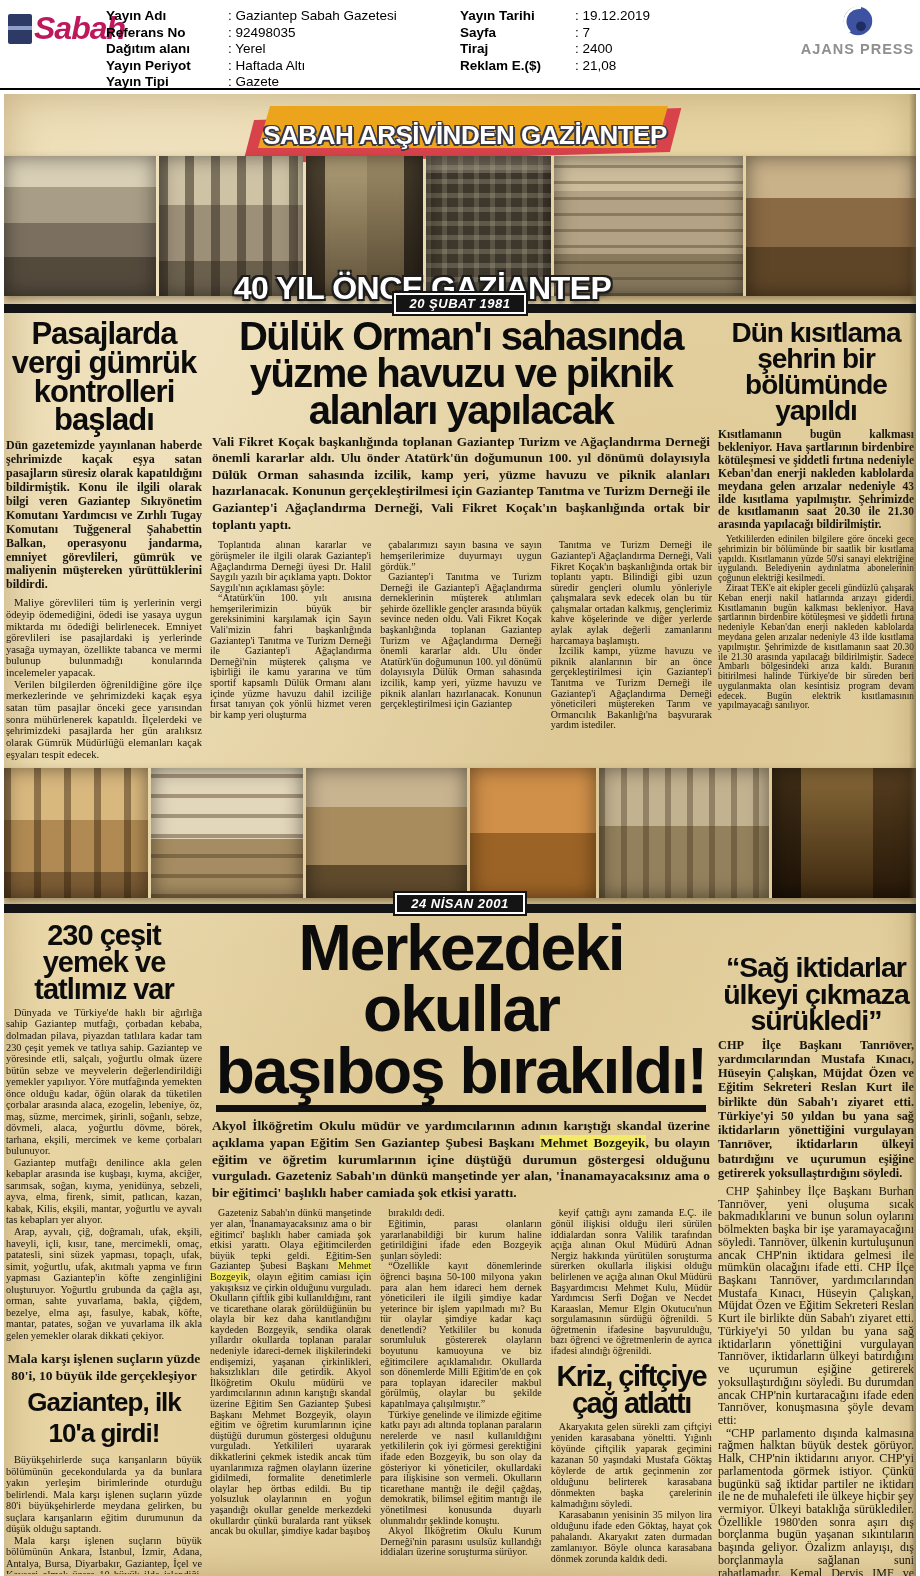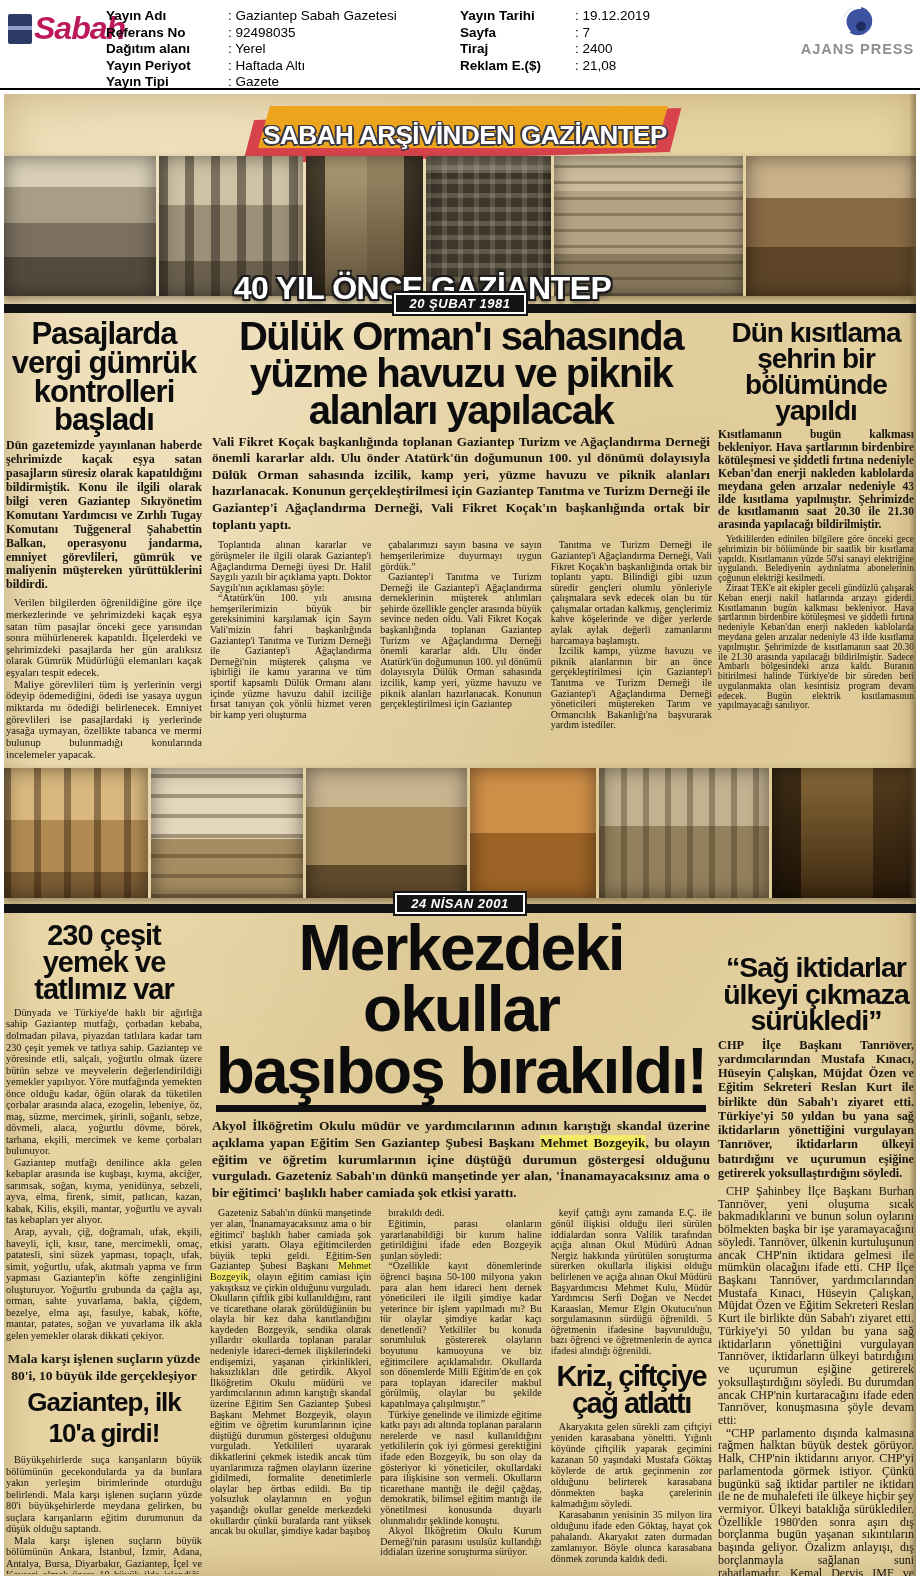--- a/index.html
+++ b/index.html
@@ -193,22 +193,22 @@
     <div class="ph p16"></div>
   </div>
   <div class="strip-cap cap1">40 YIL ÖNCE GAZİANTEP</div>
   <div class="bar bar1"></div>
   <div class="datebox-wrap dw1"><span class="datebox">20 ŞUBAT 1981</span></div>
 
   <div class="art a1L">
     <h2>Pasajlarda vergi gümrük kontrolleri başladı</h2>
     <div class="lead">Dün gazetemizde yayınlanan haberde şehrimizde kaçak eşya satan pasajların süresiz olarak kapatıldığını bildirmiştik. Konu ile ilgili olarak bilgi veren Gaziantep Sıkıyönetim Komutanı Yardımcısı ve Zırhlı Tugay Komutanı Tuğgeneral Şahabettin Balkan, operasyonu jandarma, emniyet görevlileri, gümrük ve maliyenin müştereken yürüttüklerini bildirdi.</div>
     <div class="bodytxt">
+      <p>Maliye görevlileri tüm iş yerlerinin vergi ödeyip ödemediğini, ödedi ise yasaya uygun miktarda mı ödediği belirlenecek. Emniyet görevlileri ise pasajlardaki iş yerlerinde yasağa uymayan, özellikte tabanca ve mermi bulunup bulunmadığı konularında incelemeler yapacak.</p>
       <p>Verilen bilgilerden öğrenildiğine göre ilçe merkezlerinde ve şehrimizdeki kaçak eşya satan tüm pasajlar önceki gece yarısından sonra mühürlenerek kapatıldı. İlçelerdeki ve şehrimizdeki pasajlarda her gün aralıksız olarak Gümrük Müdürlüğü elemanları kaçak eşyaları tespit edecek.</p>
-      <p>Maliye görevlileri tüm iş yerlerinin vergi ödeyip ödemediğini, ödedi ise yasaya uygun miktarda mı ödediği belirlenecek. Emniyet görevlileri ise pasajlardaki iş yerlerinde yasağa uymayan, özellikte tabanca ve mermi bulunup bulunmadığı konularında incelemeler yapacak.</p>
     </div>
   </div>
 
   <div class="art a1C">
     <h2>Dülük Orman'ı sahasında yüzme havuzu ve piknik alanları yapılacak</h2>
     <div class="lead">Vali Fikret Koçak başkanlığında toplanan Gaziantep Turizm ve Ağaçlandırma Derneği önemli kararlar aldı. Ulu önder Atatürk'ün doğumunun 100. yıl dönümü dolayısıyla Dülük Orman sahasında izcilik, kamp yeri, yüzme havuzu ve piknik alanları hazırlanacak. Konunun gerçekleştirilmesi için Gaziantep Tanıtma ve Turizm Derneği ile Gaziantep'i Ağaçlandırma Derneği, Vali Fikret Koçak'ın başkanlığında ortak bir toplantı yaptı.</div>
     <div class="cols bodytxt">
       <div class="c">
         <p>Toplantıda alınan kararlar ve görüşmeler ile ilgili olarak Gaziantep'i Ağaçlandırma Derneği üyesi Dr. Halil Saygılı yazılı bir açıklama yaptı. Doktor Saygılı'nın açıklaması şöyle:</p>
         <p>“Atatürk'ün 100. yılı anısına hemşerilerimizin büyük bir gereksinimini karşılamak için Sayın Vali'mizin fahri başkanlığında Gaziantep'i Tanıtma ve Turizm Derneği ile Gaziantep'i Ağaçlandırma Derneği'nin müşterek çalışma ve işbirliği ile kamu yararına ve tüm sportif kapsamlı Dülük Ormanı alanı içinde yüzme havuzu dahil izciliğe fırsat tanıyan çok yönlü hizmet veren bir kamp yeri oluşturma</p>

